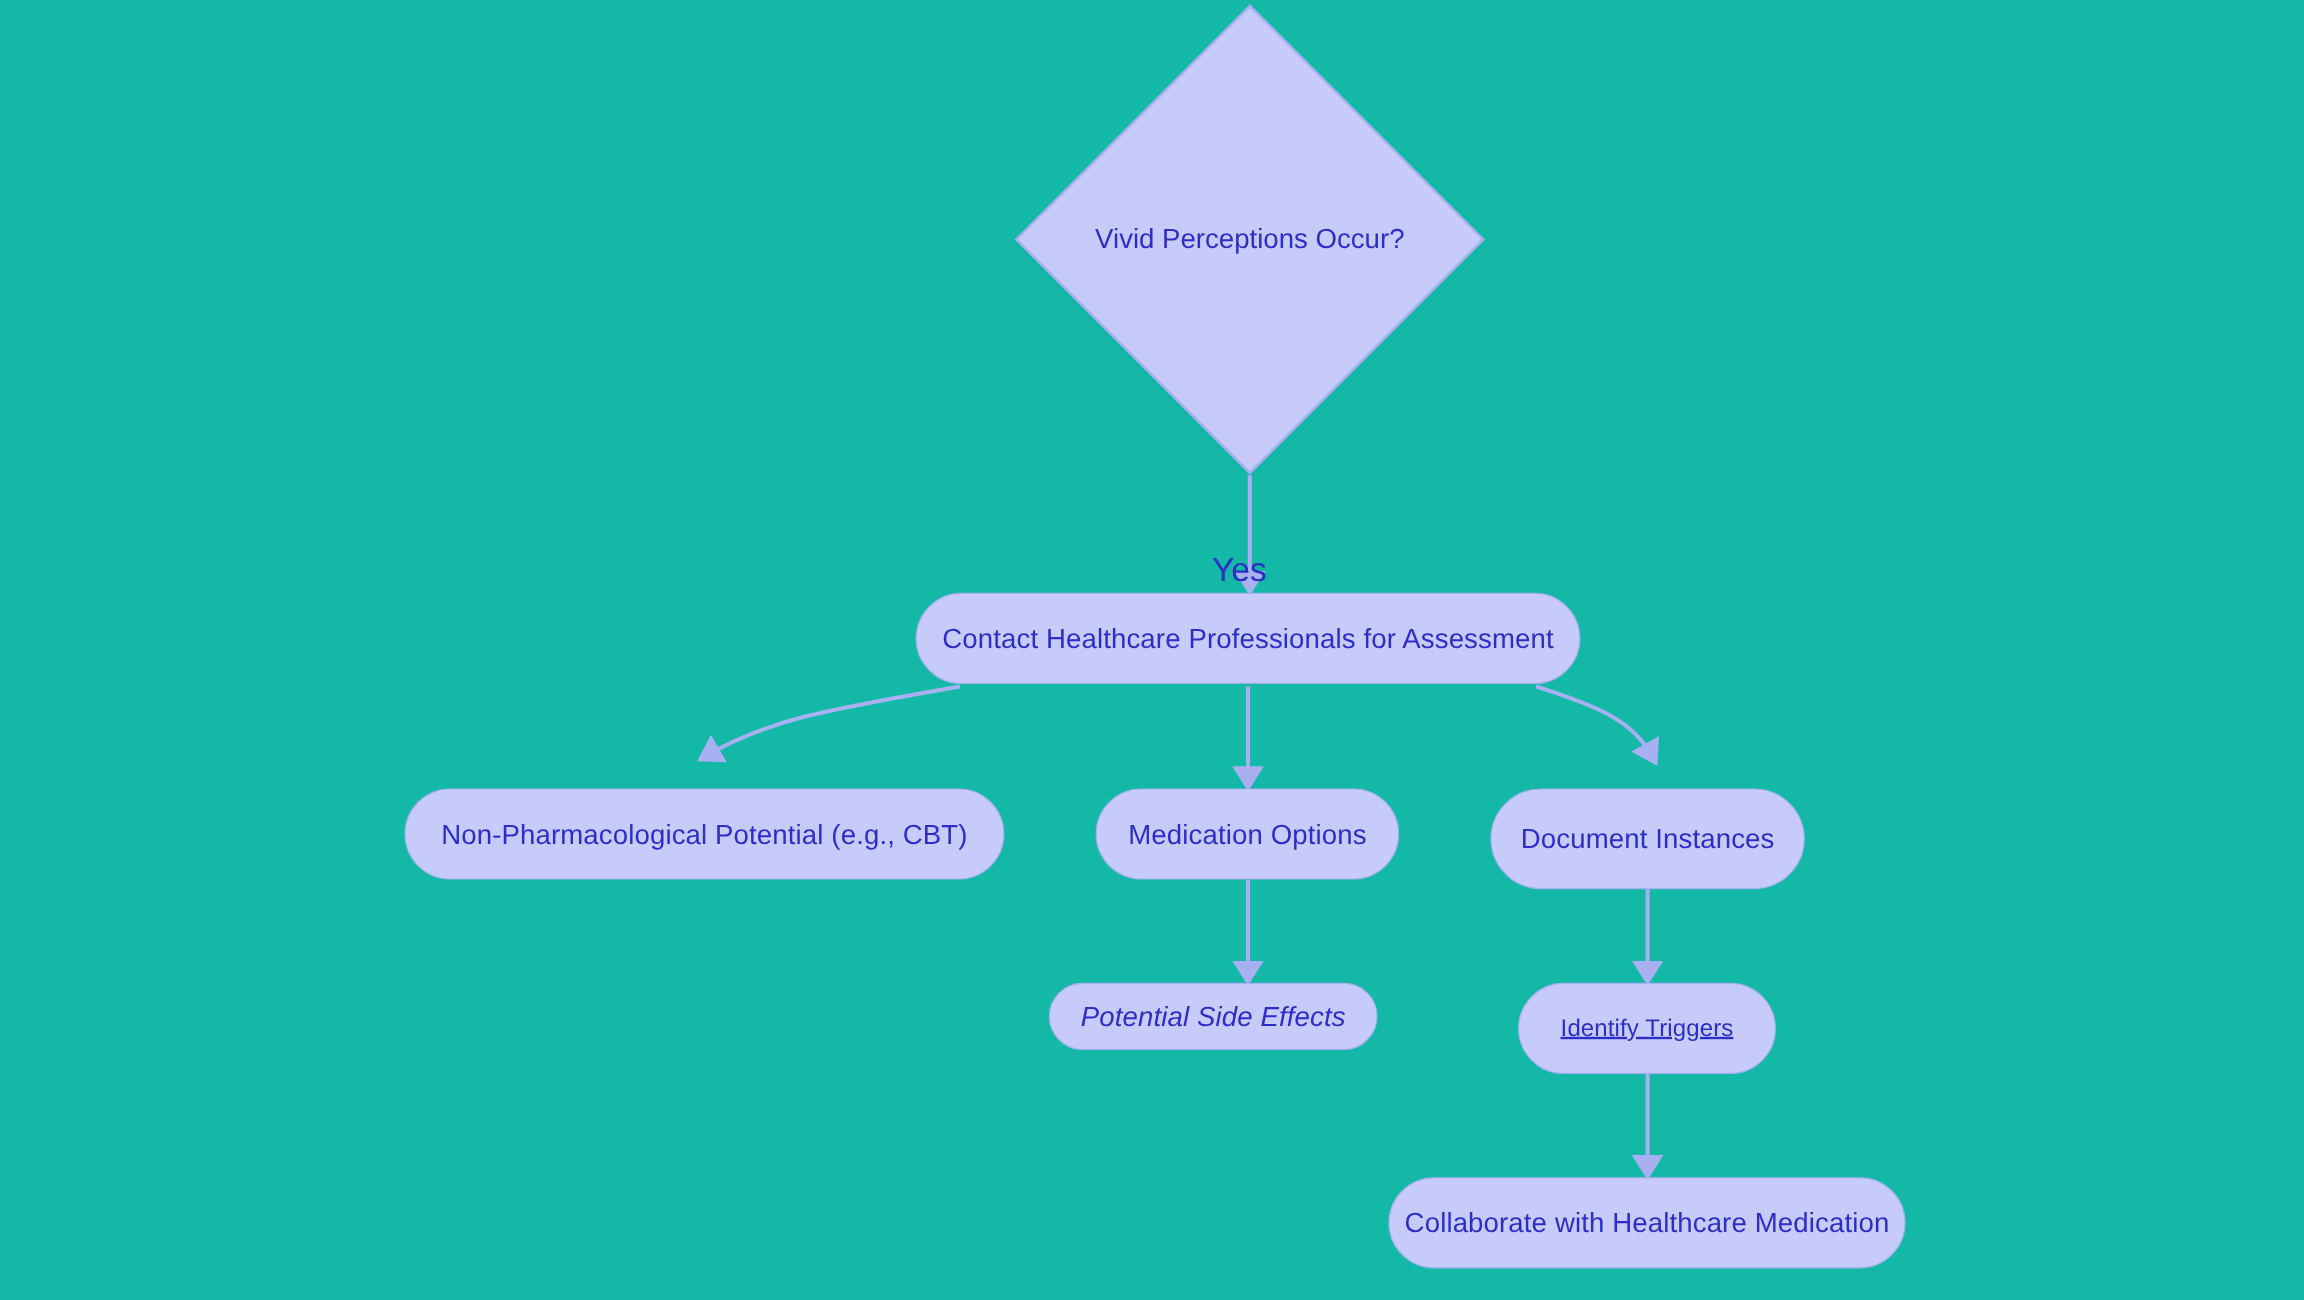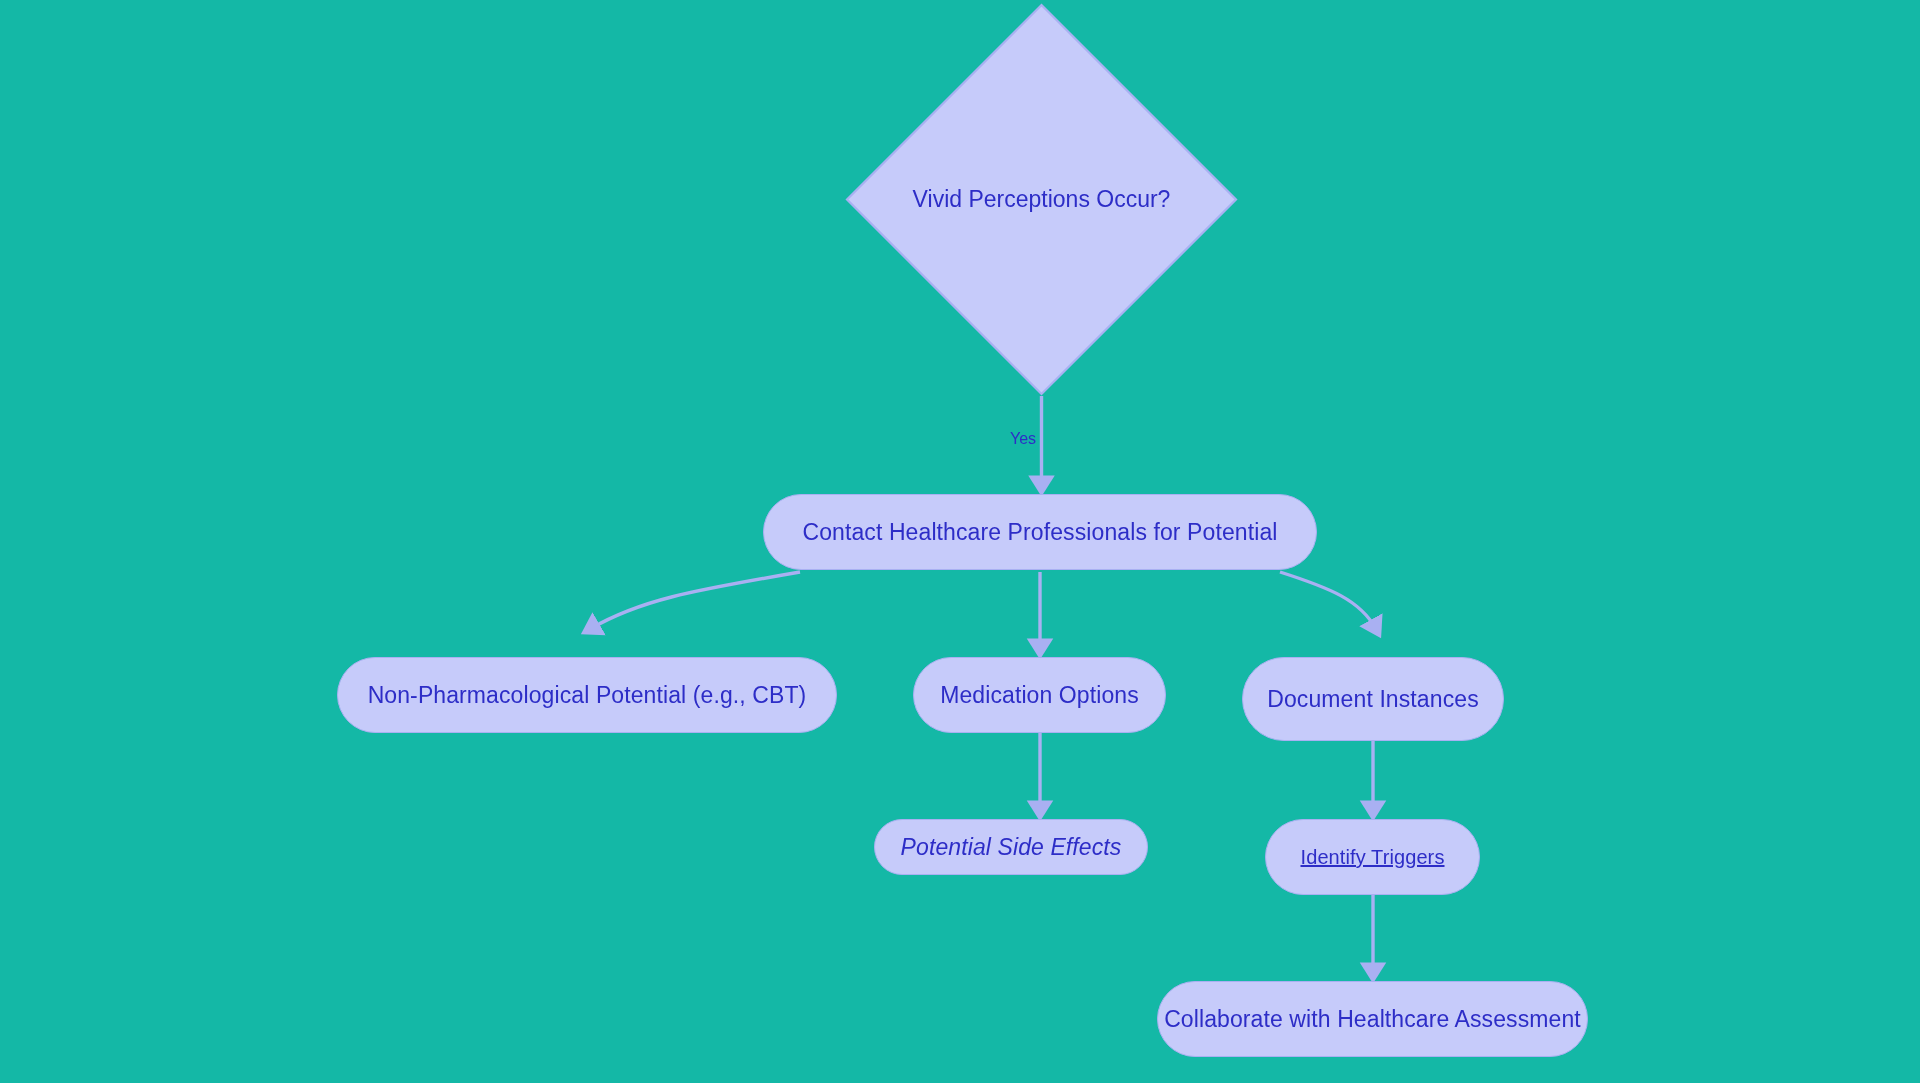--- a/index.html
+++ b/index.html
@@ -103,21 +103,21 @@
   </svg>
 
   <div class="diamond-wrap" style="left:845px; top:3px; width:393px; height:393px;">
     <svg class="diamond-shape" viewBox="0 0 393 393" preserveAspectRatio="none">
       <polygon points="196.5,2 391,196.5 196.5,391 2,196.5" fill="#c6cbfa" stroke="#a9b0f2" stroke-width="2.2"></polygon>
     </svg>
     <div class="diamond-text" style="font-size:23px;">Vivid Perceptions Occur?</div>
   </div>
 
   <div class="node rounded" style="left:763px; top:494px; width:554px; height:76px; font-size:23px;">
-    <span class="node-label">Contact Healthcare Professionals for Potential</span>
+    <span class="node-label">Contact Healthcare Professionals for Assessment</span>
   </div>
 
   <div class="node rounded" style="left:337px; top:657px; width:500px; height:76px; font-size:23px;">
     <span class="node-label">Non-Pharmacological Potential (e.g., CBT)</span>
   </div>
 
   <div class="node rounded" style="left:913px; top:657px; width:253px; height:76px; font-size:23px;align-items:center;">
     <span class="node-label">Medication Options</span>
   </div>
 
@@ -127,18 +127,18 @@
 
   <div class="node rounded" style="left:874px; top:819px; width:274px; height:56px; font-size:23px;font-style:italic;">
     <span class="node-label">Potential Side Effects</span>
   </div>
 
   <div class="node rounded" style="left:1265px; top:819px; width:215px; height:76px; font-size:20px;text-decoration:underline;">
     <span class="node-label">Identify Triggers</span>
   </div>
 
   <div class="node rounded" style="left:1157px; top:981px; width:431px; height:76px; font-size:23px;">
-    <span class="node-label">Collaborate with Healthcare Assessment</span>
+    <span class="node-label">Collaborate with Healthcare Medication</span>
   </div>
 
-  <div class="edge-label" style="left:1010px; top:431px; font-size:16px;">Yes</div>
+  <div class="edge-label" style="left:1010px; top:461px; font-size:28px;">Yes</div>
 
 </div>
 
 </body></html>

